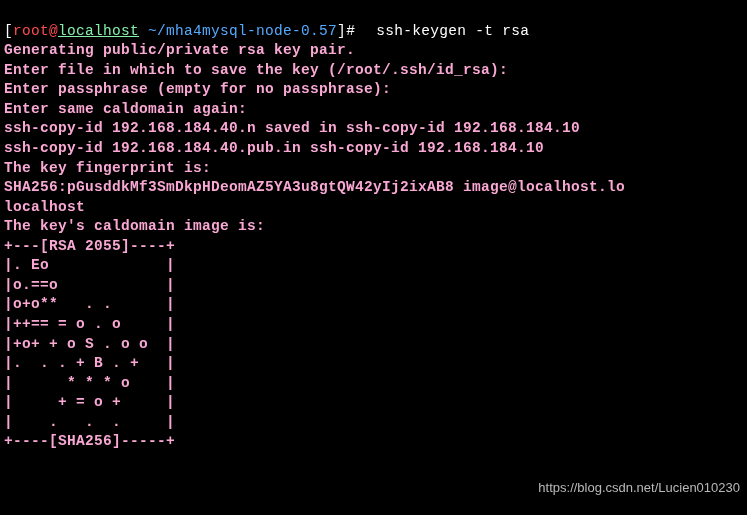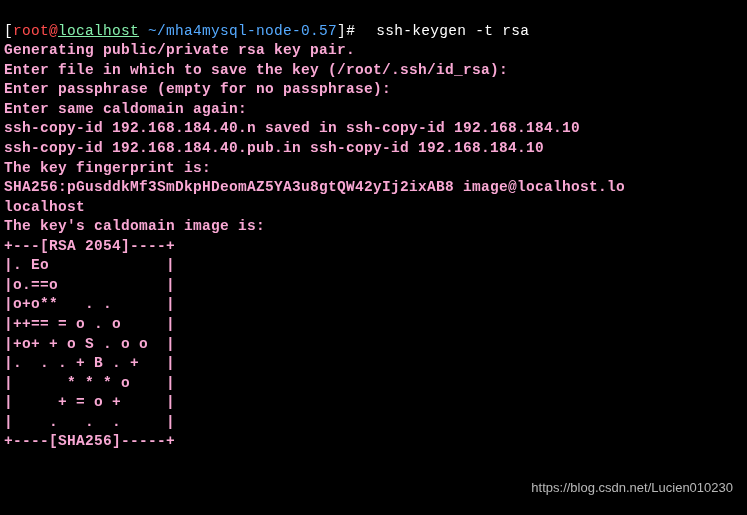--- a/index.html
+++ b/index.html
@@ -24,21 +24,21 @@
   .user { color: #ff4d4d; }
   .at { color: #ff4d4d; }
   .host { color: #86efac; text-decoration: underline; }
   .path { color: #55aaff; }
   .hash { color: #fff; }
   .cmd { color: #fff; margin-left: 12px; }
   .out { color: #f9a8d4; font-weight: bold; }
   .watermark {
     position: absolute;
     bottom: 18px;
-    right: 14px;
+    right: 7px;
     font-family: Arial, sans-serif;
     font-size: 13px;
     color: #d8d8d8;
     opacity: 0.85;
     letter-spacing: 0;
   }
 </style>
 </head>
 <body>
 
@@ -47,21 +47,21 @@
 <span class="out">Generating public/private rsa key pair.</span>
 <span class="out">Enter file in which to save the key (/root/.ssh/id_rsa):</span>
 <span class="out">Enter passphrase (empty for no passphrase):</span>
 <span class="out">Enter same caldomain again:</span>
 <span class="out">ssh-copy-id 192.168.184.40.n saved in ssh-copy-id 192.168.184.10</span>
 <span class="out">ssh-copy-id 192.168.184.40.pub.in ssh-copy-id 192.168.184.10</span>
 <span class="out">The key fingerprint is:</span>
 <span class="out">SHA256:pGusddkMf3SmDkpHDeomAZ5YA3u8gtQW42yIj2ixAB8 image@localhost.lo</span>
 <span class="out">localhost</span>
 <span class="out">The key's caldomain image is:</span>
-<span class="out">+---[RSA 2054]----+</span>
+<span class="out">+---[RSA 2055]----+</span>
 <span class="out">|. Eo             |</span>
 <span class="out">|o.==o            |</span>
 <span class="out">|o+o**   . .      |</span>
 <span class="out">|++== = o . o     |</span>
 <span class="out">|+o+ + o S . o o  |</span>
 <span class="out">|.  . . + B . +   |</span>
 <span class="out">|      * * * o    |</span>
 <span class="out">|     + = o +     |</span>
 <span class="out">|    .   .  .     |</span>
 <span class="out">+----[SHA256]-----+</span>

